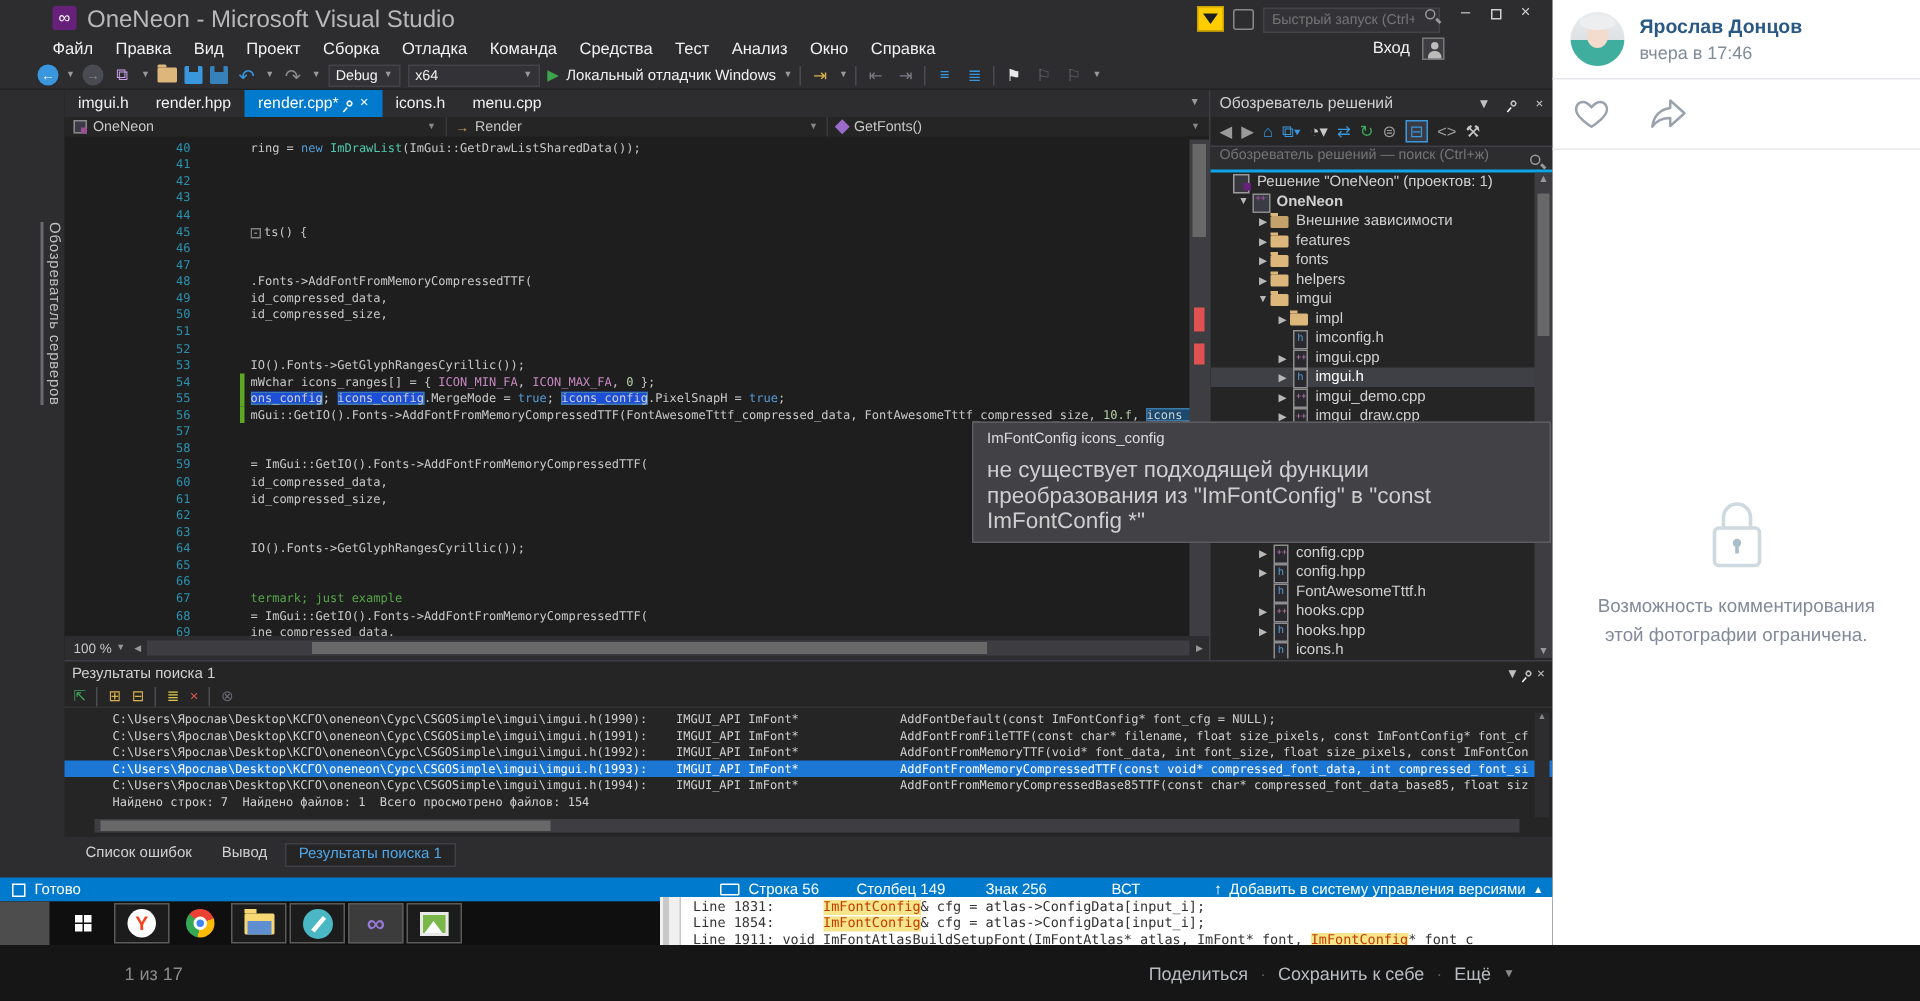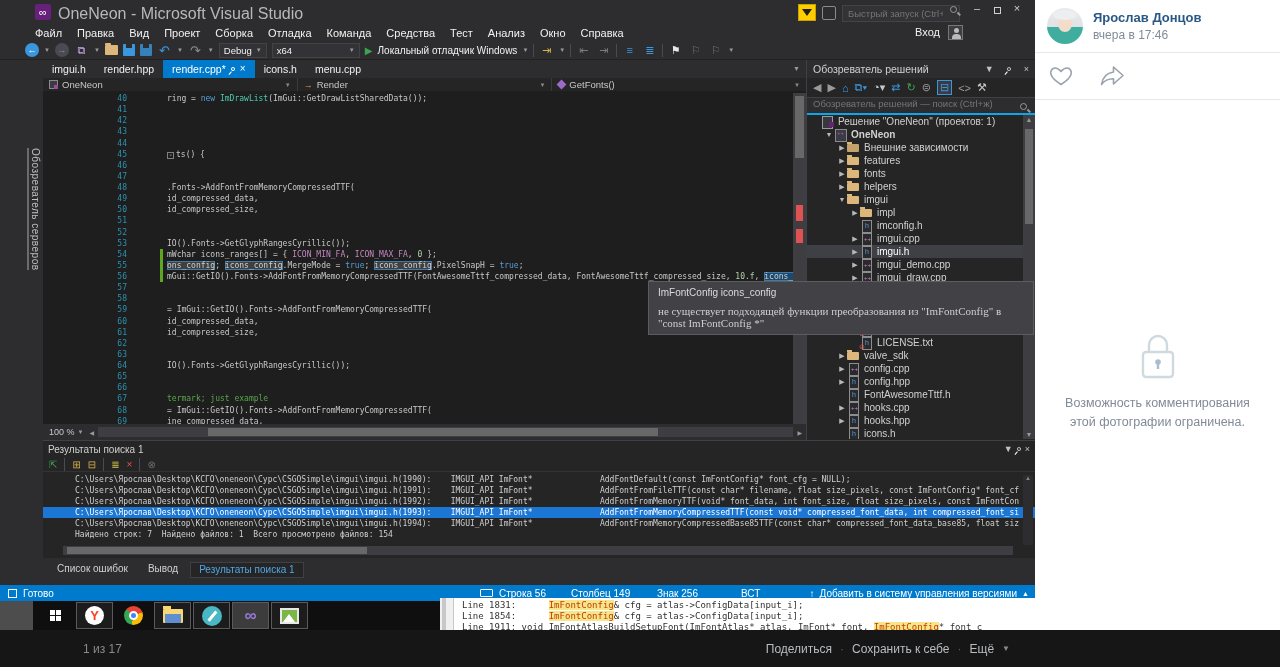--- a/index.html
+++ b/index.html
@@ -78,41 +78,41 @@
 
   .code-area { position:absolute; left:0; top:33px; width:763px; height:331px; overflow:hidden;
     font-family:"DejaVu Sans Mono", monospace; font-size:8px; }
   .cl { display:flex; height:11.13px; line-height:11.13px; white-space:pre; }
   .lnum { width:84px; flex:none; text-align:right; color:#2b91af;padding-left:17px; }
   .gcol { width:40px; flex:none; position:relative; }
   .gbar { position:absolute; right:4px; top:0; width:3px; height:11px; background:#5ea722; }
   .ct { flex:1; overflow:hidden; white-space:pre; }
   .tk-p { color:#c8c8c8; } .tk-k { color:#569cd6; } .tk-t { color:#4ec9b0; }
   .tk-m { color:#c586c0; } .tk-n { color:#b5cea8; } .tk-c { color:#57a64a; }
-  .tk-h { background:#404040; box-shadow:0 0 0 1px #3d7aa8 inset; color:#d0d0d0; }
+  .tk-h { background:#1d4ed8; box-shadow:0 0 0 1px #3d7aa8 inset; color:#d0d0d0; }
   .tk-e { background:#1b4a6e; box-shadow:0 0 0 1px #3d7aa8 inset; color:#d0d0d0;
     text-decoration:underline wavy #e44; text-underline-offset:1px; }
   .foldbox { display:inline-block; width:7px; height:7px; border:1px solid #808080; color:#c8c8c8;
     font-size:7px; line-height:5px; text-align:center; margin-right:2px; background:#1e1e1e; }
 
   .v-scroll { position:absolute; right:0; top:33px; width:13px; height:331px; background:#3e3e42; }
   .v-thumb { position:absolute; left:2px; top:3px; width:9px; height:62px; background:#686868; }
   .v-mark { position:absolute; left:3px; width:7px; background:#e05252; }
   .split-grip { position:absolute; right:1px; top:1px; width:11px; height:11px; color:#aaa; font-size:9px; line-height:11px; text-align:center; }
 
   .zoom-row { position:absolute; left:0; top:364px; width:763px; height:16px; background:#2d2d30; display:flex; align-items:center; }
   .zoom-label { color:#c8c8c8; font-size:9px; padding:0 3px 0 6px; }
   .h-track { flex:1; height:10px; background:#3e3e42; position:relative; margin:0 4px; }
   .h-thumb { position:absolute; left:110px; top:1px; width:450px; height:8px; background:#686868; }
 
   
   .tooltip { position:absolute; left:648px; top:281px; width:386px; min-height:44px; background:#414146;
     border:1px solid #5d5d61; z-index:30; padding:5px 9px; }
   .tt1 { color:#dcdcdc; font-size:10px; }
-  .tt2 { color:#cfcfcf; font-size:11px; margin-top:7px;font-family:Liberation Serif, serif; }
+  .tt2 { color:#cfcfcf; font-size:15px; margin-top:7px; }
 
   
   .solx { position:absolute; left:806px; top:60px; width:229px; height:380px; background:#252526; border-left:1px solid #3f3f46; }
   .solx-title { height:18px; display:flex; align-items:center; padding:0 6px; color:#d0d0d0; font-size:10.5px; background:#2d2d30; gap:13px; }
   .solx-title .sp { flex:1; }
   .solx-ticon { color:#c0c0c0; font-size:9px; }
   .solx-toolbar { height:20px; display:flex; align-items:center; gap:6px; padding:0 6px; color:#3a96dd; font-size:11px; border-bottom:1px solid #3f3f46; }
   .sxi { flex:none; }
   .sxi.gray { color:#9a9a9a; }
   .sxi.boxed { border:1px solid #3a96dd; padding:0 2px; background:#3a3a40; }

